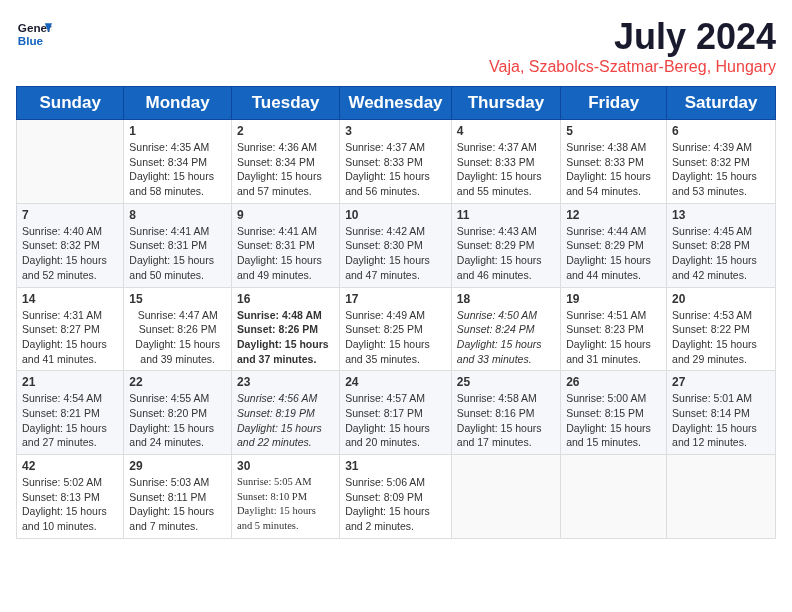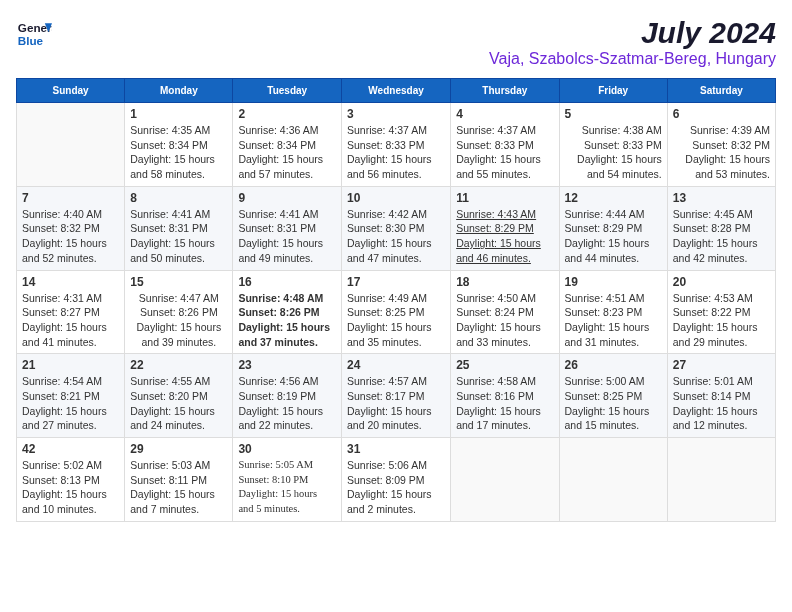--- a/index.html
+++ b/index.html
@@ -22,38 +22,37 @@
       gap: 4px;
     }
     .logo-icon {
       width: 36px;
       height: 36px;
     }
     .title-area {
       text-align: right;
     }
     .month-year {
-      font-size: 30px;
+      font-size: 36px;
       font-weight: bold;
       color: #1a1a2e;
-      font-style: italic;
     }
     .location {
       font-size: 16px;
-      color: #6d28d9;
+      color: #ef4444;
     }
     .calendar {
       width: 100%;
       border-collapse: collapse;
       border: 1px solid #ccc;
     }
     .calendar th {
       background-color: #1565c0;
       color: #fff;
-      font-size: 10px;
+      font-size: 17px;
       font-weight: bold;
       text-align: center;
       padding: 6px 4px;
       border: 1px solid #0d47a1;
     }
     .calendar td {
       vertical-align: top;
       padding: 4px 5px;
       border: 1px solid #ddd;
       width: 113px;
@@ -136,28 +135,28 @@
         </td>
         <td>
           <span class="day-num">4</span>
           <div class="cell-content" style="white-space: pre-line;">Sunrise: 4:37 AM
 Sunset: 8:33 PM
 Daylight: 15 hours
 and 55 minutes.</div>
         </td>
         <td>
           <span class="day-num">5</span>
-          <div class="cell-content" style="white-space: pre-line; text-align: right;">Sunrise: 4:38 AM
+          <div class="cell-content" style="white-space: pre-line;">Sunrise: 4:38 AM
 Sunset: 8:33 PM
 Daylight: 15 hours
 and 54 minutes.</div>
         </td>
         <td>
           <span class="day-num">6</span>
-          <div class="cell-content" style="white-space: pre-line; text-align: right;">Sunrise: 4:39 AM
+          <div class="cell-content" style="white-space: pre-line;">Sunrise: 4:39 AM
 Sunset: 8:32 PM
 Daylight: 15 hours
 and 53 minutes.</div>
         </td>
       </tr>
       <tr>
         <td>
           <span class="day-num">7</span>
           <div class="cell-content" style="white-space: pre-line;">Sunrise: 4:40 AM
 Sunset: 8:32 PM
@@ -180,21 +179,21 @@
         </td>
         <td>
           <span class="day-num">10</span>
           <div class="cell-content" style="white-space: pre-line;">Sunrise: 4:42 AM
 Sunset: 8:30 PM
 Daylight: 15 hours
 and 47 minutes.</div>
         </td>
         <td>
           <span class="day-num">11</span>
-          <div class="cell-content" style="white-space: pre-line; text-decoration: underline;">Sunrise: 4:43 AM
+          <div class="cell-content" style="white-space: pre-line;">Sunrise: 4:43 AM
 Sunset: 8:29 PM
 Daylight: 15 hours
 and 46 minutes.</div>
         </td>
         <td>
           <span class="day-num">12</span>
           <div class="cell-content" style="white-space: pre-line;">Sunrise: 4:44 AM
 Sunset: 8:29 PM
 Daylight: 15 hours
 and 44 minutes.</div>
@@ -231,21 +230,21 @@
         </td>
         <td>
           <span class="day-num">17</span>
           <div class="cell-content" style="white-space: pre-line;">Sunrise: 4:49 AM
 Sunset: 8:25 PM
 Daylight: 15 hours
 and 35 minutes.</div>
         </td>
         <td>
           <span class="day-num">18</span>
-          <div class="cell-content" style="white-space: pre-line;">Sunrise: 4:50 AM
+          <div class="cell-content" style="white-space: pre-line; font-style: italic;">Sunrise: 4:50 AM
 Sunset: 8:24 PM
 Daylight: 15 hours
 and 33 minutes.</div>
         </td>
         <td>
           <span class="day-num">19</span>
           <div class="cell-content" style="white-space: pre-line;">Sunrise: 4:51 AM
 Sunset: 8:23 PM
 Daylight: 15 hours
 and 31 minutes.</div>
@@ -268,21 +267,21 @@
         </td>
         <td>
           <span class="day-num">22</span>
           <div class="cell-content" style="white-space: pre-line;">Sunrise: 4:55 AM
 Sunset: 8:20 PM
 Daylight: 15 hours
 and 24 minutes.</div>
         </td>
         <td>
           <span class="day-num">23</span>
-          <div class="cell-content" style="white-space: pre-line;">Sunrise: 4:56 AM
+          <div class="cell-content" style="white-space: pre-line; font-style: italic;">Sunrise: 4:56 AM
 Sunset: 8:19 PM
 Daylight: 15 hours
 and 22 minutes.</div>
         </td>
         <td>
           <span class="day-num">24</span>
           <div class="cell-content" style="white-space: pre-line;">Sunrise: 4:57 AM
 Sunset: 8:17 PM
 Daylight: 15 hours
 and 20 minutes.</div>
@@ -290,21 +289,21 @@
         <td>
           <span class="day-num">25</span>
           <div class="cell-content" style="white-space: pre-line;">Sunrise: 4:58 AM
 Sunset: 8:16 PM
 Daylight: 15 hours
 and 17 minutes.</div>
         </td>
         <td>
           <span class="day-num">26</span>
           <div class="cell-content" style="white-space: pre-line;">Sunrise: 5:00 AM
-Sunset: 8:25 PM
+Sunset: 8:15 PM
 Daylight: 15 hours
 and 15 minutes.</div>
         </td>
         <td>
           <span class="day-num">27</span>
           <div class="cell-content" style="white-space: pre-line;">Sunrise: 5:01 AM
 Sunset: 8:14 PM
 Daylight: 15 hours
 and 12 minutes.</div>
         </td>

